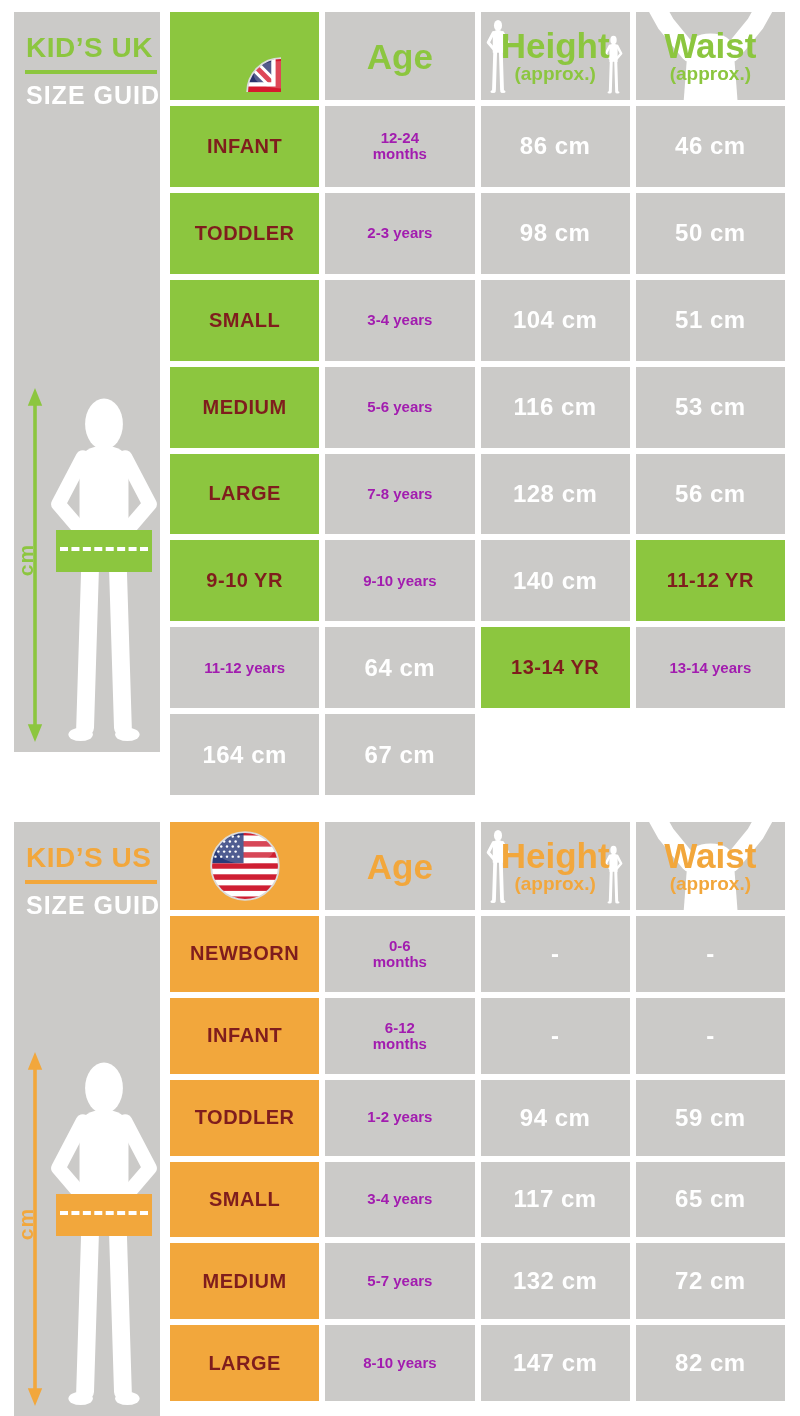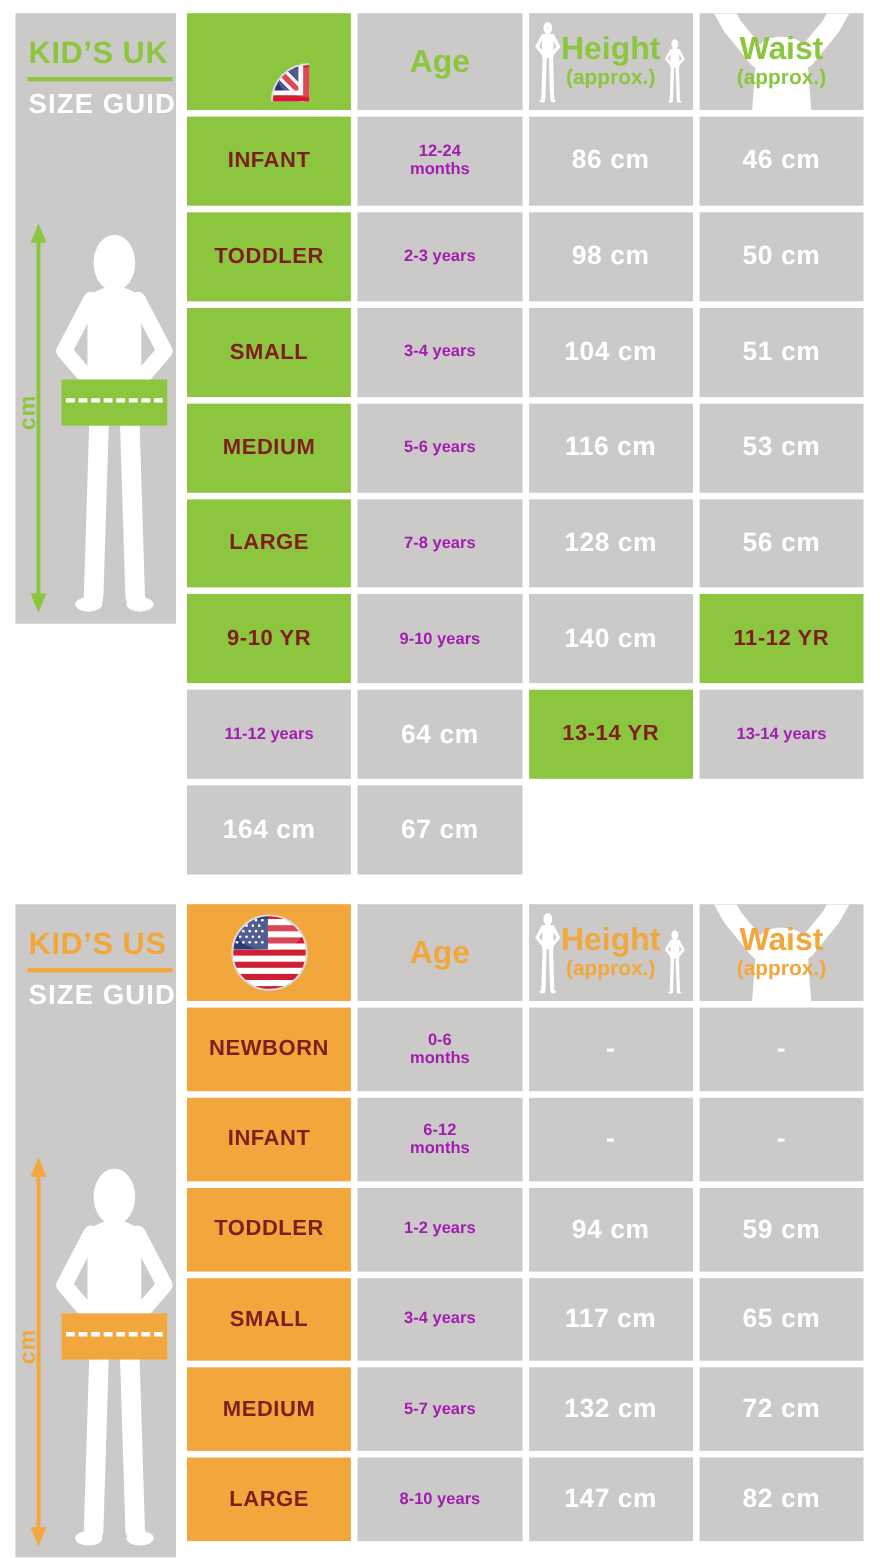--- a/index.html
+++ b/index.html
@@ -7,21 +7,21 @@
     width:800px;height:1416px;background:#ffffff;position:relative;
     font-family:"Liberation Sans", sans-serif;font-weight:bold;
     -webkit-font-smoothing:antialiased;
   }
   .section{position:absolute;left:14px;width:771px;display:flex;}
   .uk{--accent:#8cc63f;top:12px;height:783px;}
   .us{--accent:#f2a73c;top:822px;height:594px;}
 
   
   .sidebar{width:146px;flex:none;background:#cbcac8;position:relative;overflow:hidden;}
-  .uk .sidebar{height:555px;}
+  .uk .sidebar{height:740px;}
   .us .sidebar{height:594px;}
   .titleblock{padding:20px 6px 0 12px;}
   .t1{font-size:28px;color:var(--accent);letter-spacing:0.5px;white-space:nowrap;}
   .rule{height:4px;background:var(--accent);width:132px;margin:6px 0 7px -1px;}
   .t2{font-size:25px;color:#ffffff;letter-spacing:1px;white-space:nowrap;}
 
   .figure{position:absolute;left:0;right:0;bottom:0;height:372px;}
   .big-boy{position:absolute;left:34px;bottom:2px;width:112px;height:356px;}
   .band{position:absolute;left:42px;top:150px;width:96px;height:42px;background:var(--accent);}
   .band-dash{margin:17px 4px 0 4px;border-top:4px dashed #ffffff;}
@@ -32,21 +32,21 @@
   
   .grid{margin-left:10px;flex:1;display:grid;grid-template-columns:repeat(4,1fr);gap:6px;}
   .uk .grid{height:783px;grid-template-rows:88px repeat(8,1fr);}
   .us .grid{height:579px;grid-template-rows:88px repeat(6,1fr);}
   .cell{background:#cbcac8;display:flex;align-items:center;justify-content:center;
         position:relative;overflow:hidden;text-align:center;}
   .accent-bg{background:var(--accent);}
   .size-label{color:#7f1d1d;font-size:20px;letter-spacing:0.5px;}
   .val{color:#ffffff;font-size:24px;letter-spacing:0.5px;}
   .age-val{color:#a21caf;font-size:15px;white-space:pre-line;line-height:1.08;}
-  .hlabel{color:var(--accent);font-size:29px;line-height:1;}
+  .hlabel{color:var(--accent);font-size:35px;line-height:1;}
   .hnote{color:var(--accent);font-size:19px;line-height:1.15;text-align:center;}
   .hstack{display:flex;flex-direction:column;align-items:center;position:relative;z-index:2;}
   .flag{width:72px;height:72px;}
   .boy-tall{position:absolute;left:5px;bottom:5px;width:24px;height:76px;z-index:1;}
   .boy-short{position:absolute;right:7px;bottom:5px;width:19px;height:60px;z-index:1;}
   .torso-bg{position:absolute;left:0;top:0;width:100%;height:100%;z-index:0;}
   .hidden-defs{position:absolute;width:0;height:0;overflow:hidden;}
 </style>
 </head>
 <body>

